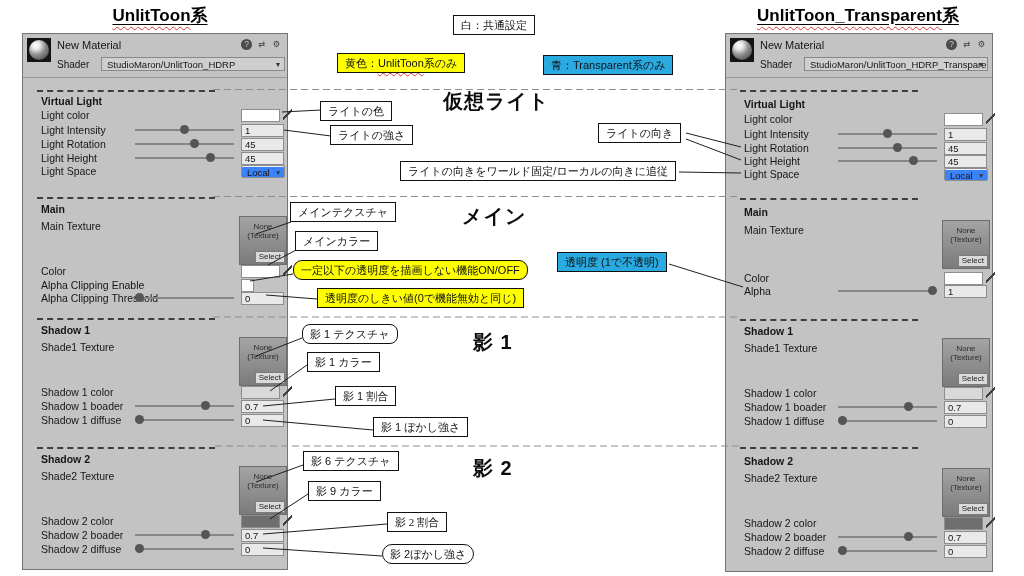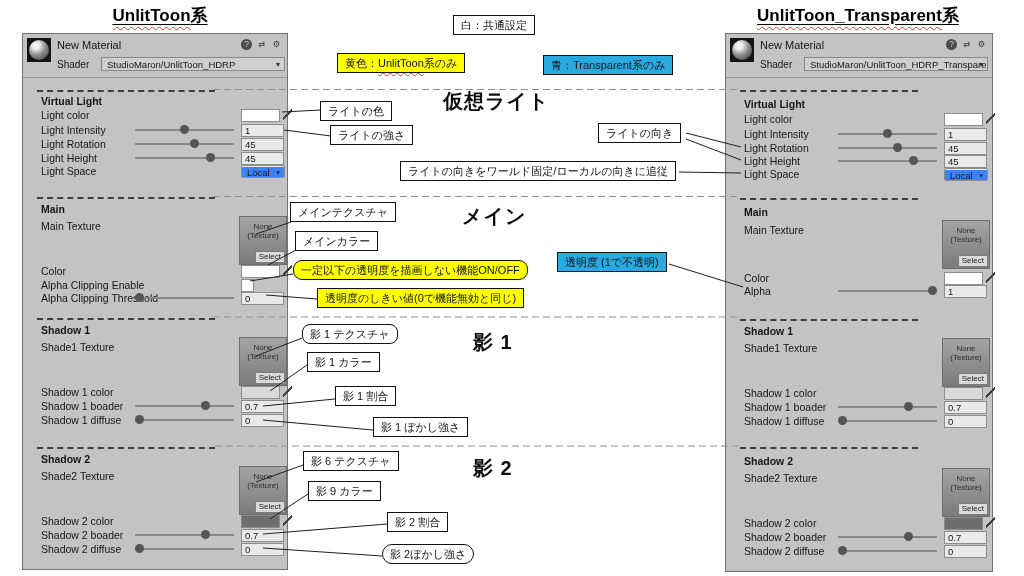--- a/index.html
+++ b/index.html
@@ -303,15 +303,15 @@
     <div class="callout white" style="left: 295px; top: 231px;">メインカラー</div>
     <div class="callout yellow" style="left: 293px; top: 260px; border-radius: 9px;">一定以下の透明度を描画しない機能ON/OFF</div>
     <div class="callout yellow" style="left: 317px; top: 288px;">透明度のしきい値(0で機能無効と同じ)</div>
     <div class="callout blue" style="left: 557px; top: 252px;">透明度 (1で不透明)</div>
     <div class="callout white" style="left: 302px; top: 324px; border-radius: 8px;">影 1 テクスチャ</div>
     <div class="callout white" style="left: 307px; top: 352px;">影 1 カラー</div>
     <div class="callout white" style="left: 335px; top: 386px;">影 1 割合</div>
     <div class="callout white" style="left: 373px; top: 417px;">影 1 ぼかし強さ</div>
     <div class="callout white" style="left: 303px; top: 451px;">影 6 テクスチャ</div>
     <div class="callout white" style="left: 308px; top: 481px;">影 9 カラー</div>
-    <div class="callout white" style="left: 387px; top: 512px;">影 2 割合</div>
+    <div class="callout white" style="left: 387px; top: 512px; font-family: Liberation Serif, serif;">影 2 割合</div>
     <div class="callout white" style="left: 382px; top: 544px; border-radius: 10px;">影 2ぼかし強さ</div>
   </div>
 
 </body></html>

